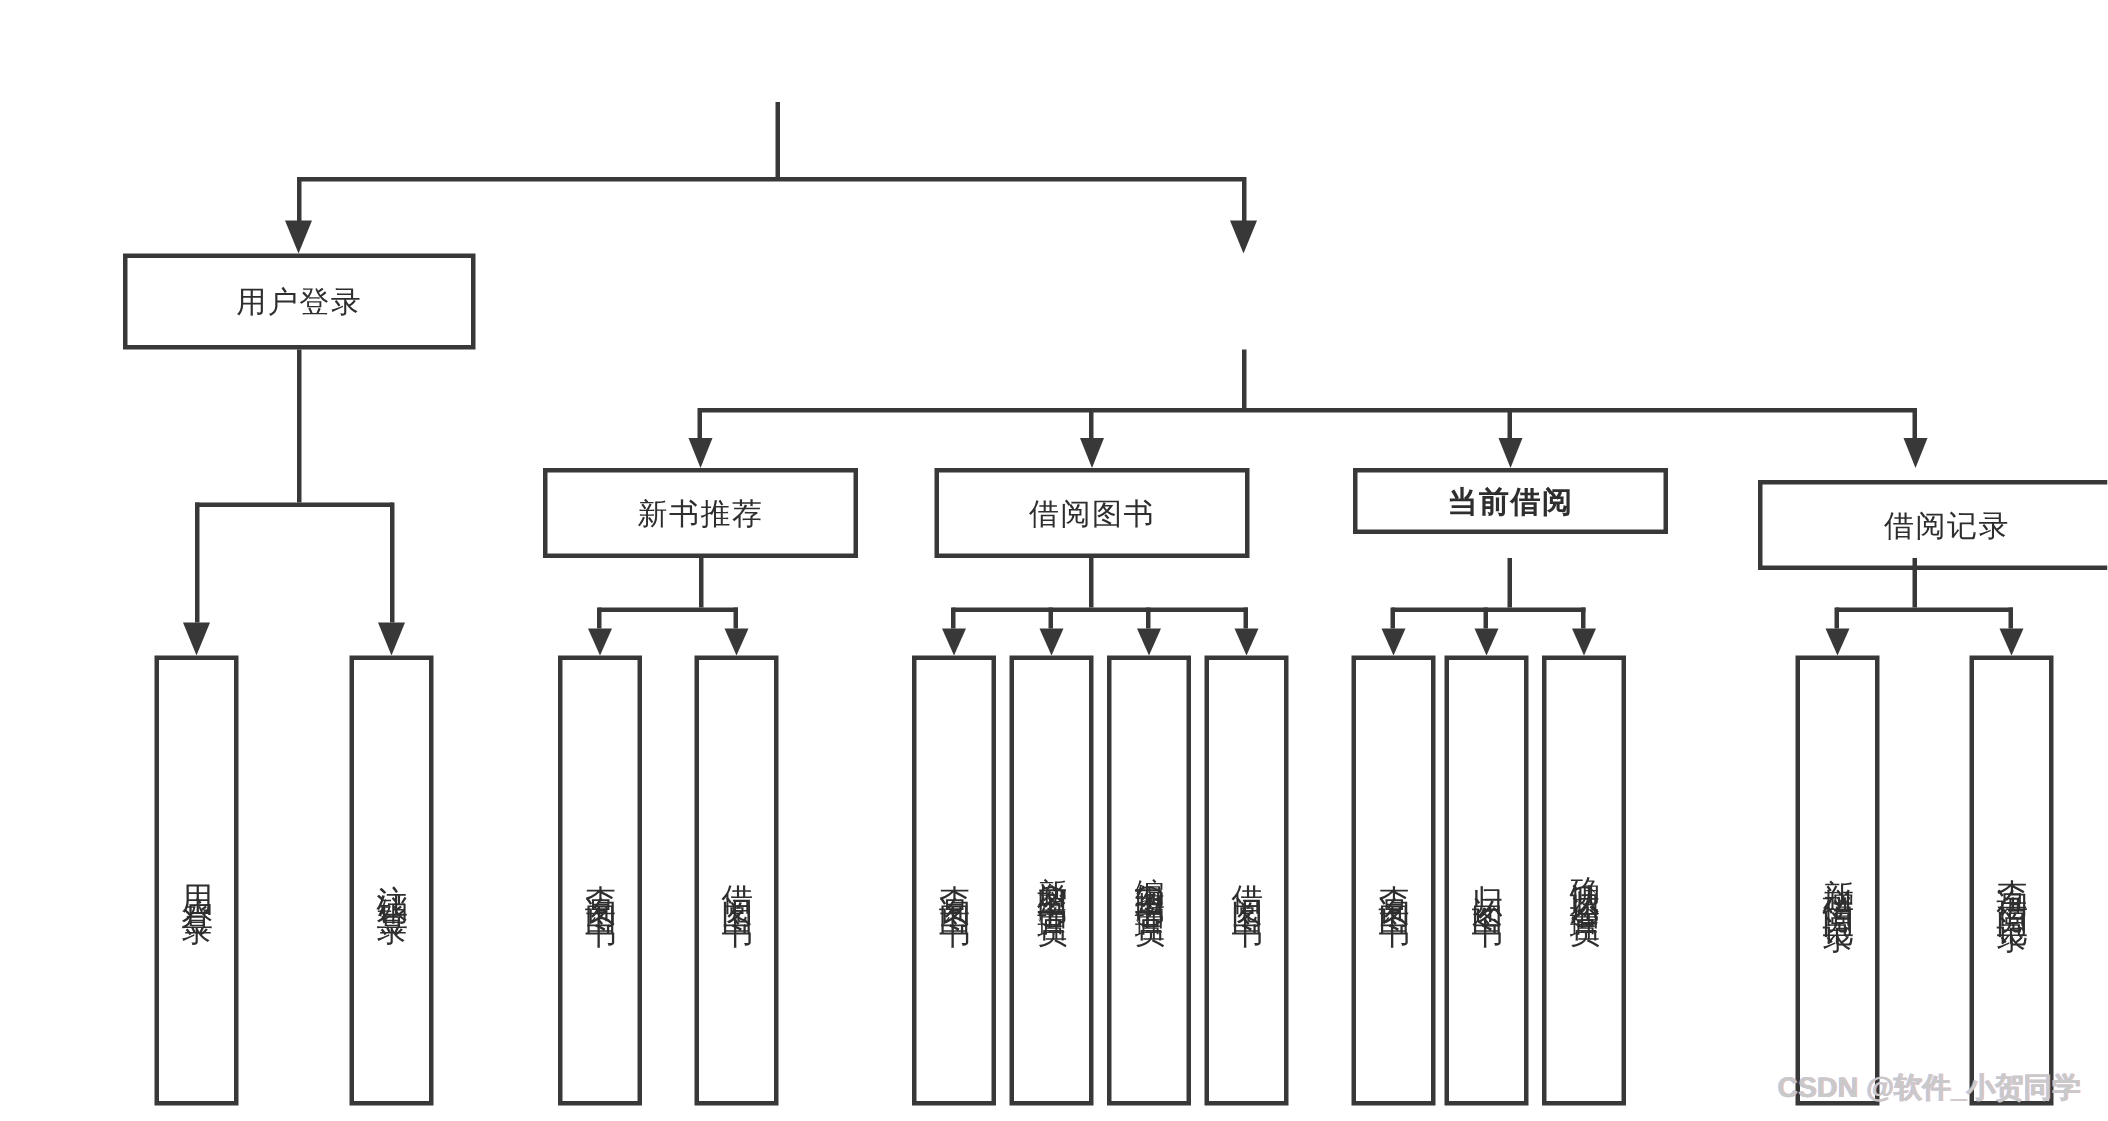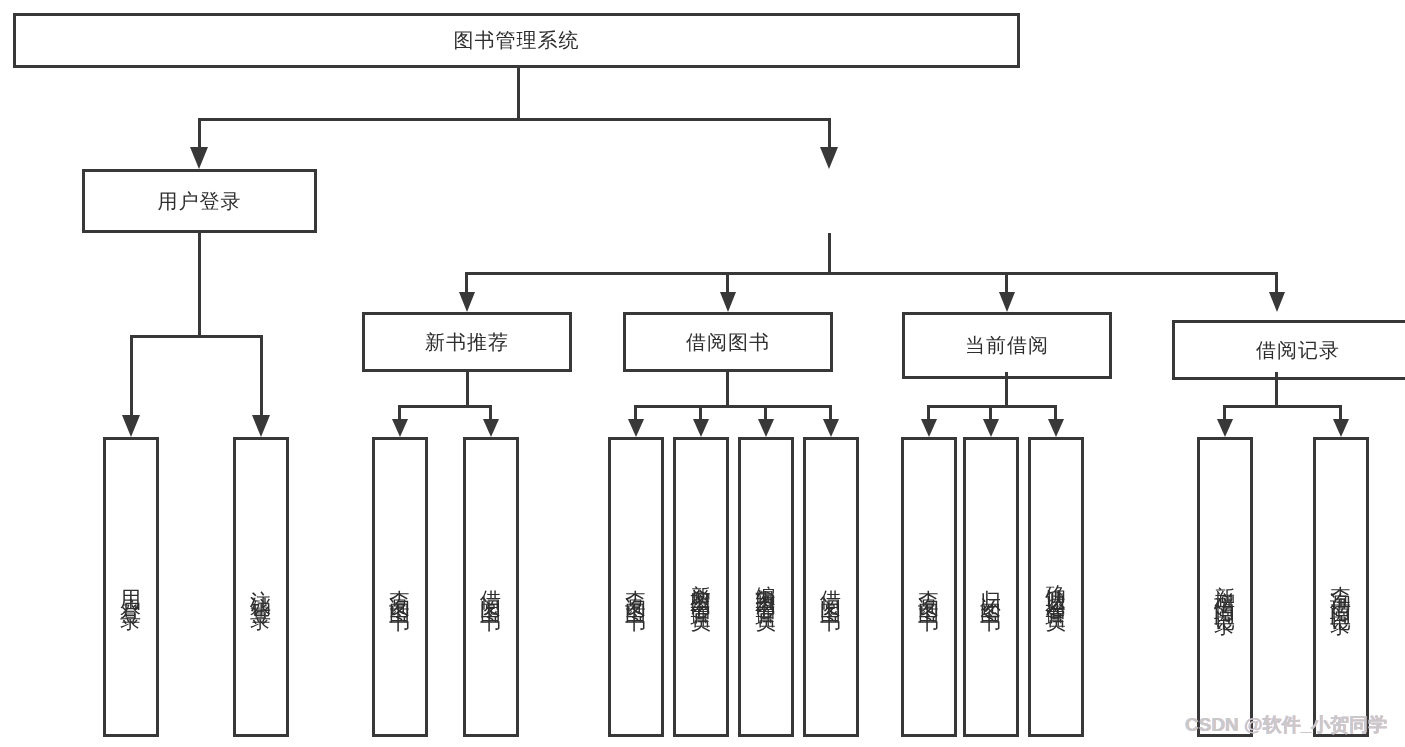--- a/index.html
+++ b/index.html
@@ -31,21 +31,20 @@
     font-size:19px;color:#c9c9c9;white-space:nowrap;
     text-shadow:0.5px 0 0 rgba(230,150,150,0.55), -0.5px 0 0 rgba(150,160,230,0.55);
     font-weight:bold;
   }
 </style>
 </head>
 <body>
 
 <div id="canvas">
 
-  <div class="box" style="left:13px;top:13px;width:1007px;height:55px;">图书管理系统</div>
 
   <div class="vline" style="left:517px;top:68px;height:50px;"></div>
   <div class="hline" style="left:198px;top:118px;width:632px;"></div>
 
   <div class="vline" style="left:198px;top:118px;height:31px;"></div>
   <div class="ahead" style="left:190px;top:147px;border-left-width:9px;border-right-width:9px;border-top-width:22px;"></div>
   <div class="vline" style="left:828px;top:118px;height:31px;"></div>
   <div class="ahead" style="left:820px;top:147px;border-left-width:9px;border-right-width:9px;border-top-width:22px;"></div>
 
   <div class="box" style="left:82px;top:169px;width:235px;height:64px;">用户登录</div>
@@ -63,21 +62,21 @@
   <div class="ahead" style="left:459px;top:292px;"></div>
   <div class="vline" style="left:726px;top:272px;height:20px;"></div>
   <div class="ahead" style="left:720px;top:292px;"></div>
   <div class="vline" style="left:1005px;top:272px;height:20px;"></div>
   <div class="ahead" style="left:999px;top:292px;"></div>
   <div class="vline" style="left:1275px;top:272px;height:20px;"></div>
   <div class="ahead" style="left:1269px;top:292px;"></div>
 
   <div class="box" style="left:362px;top:312px;width:210px;height:60px;">新书推荐</div>
   <div class="box" style="left:623px;top:312px;width:210px;height:60px;">借阅图书</div>
-  <div class="box" style="left:902px;top:312px;width:210px;height:67px;">当前借阅</div>
+  <div class="box" style="left:902px;top:312px;width:210px;height:44px;font-weight:bold;">当前借阅</div>
   <div class="box" style="left:1172px;top:320px;width:252px;height:60px;">借阅记录</div>
 
   <div class="vline" style="left:466px;top:372px;height:33px;"></div>
   <div class="vline" style="left:726px;top:372px;height:33px;"></div>
   <div class="vline" style="left:1005px;top:372px;height:33px;"></div>
   <div class="vline" style="left:1275px;top:372px;height:33px;"></div>
 
   <div class="hline" style="left:399px;top:405px;width:93px;"></div>
   <div class="hline" style="left:635px;top:405px;width:197px;"></div>
   <div class="hline" style="left:928px;top:405px;width:129px;"></div>

